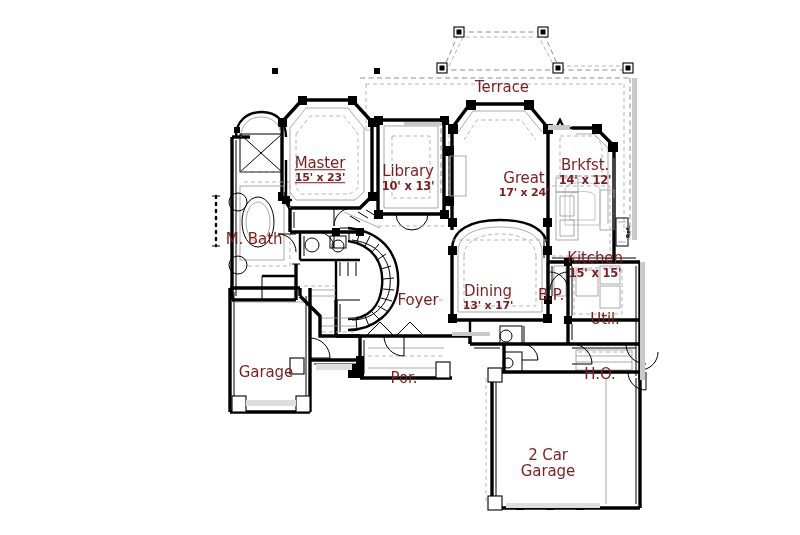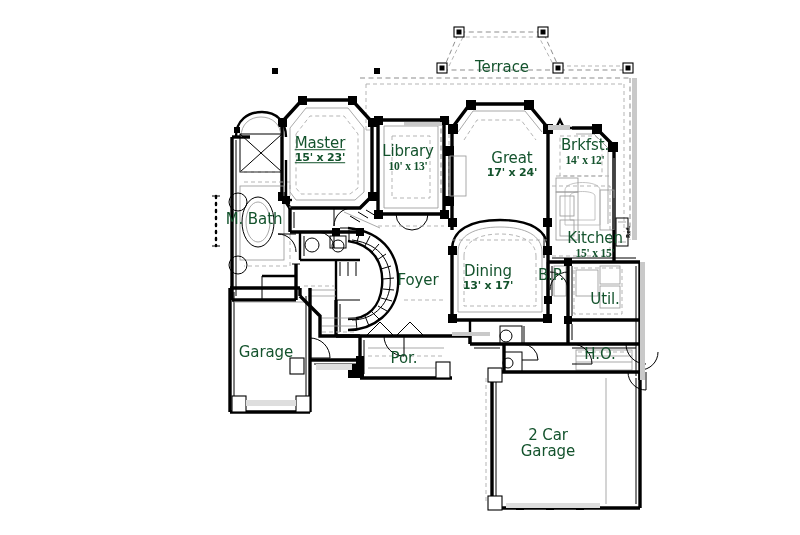--- a/index.html
+++ b/index.html
@@ -22,44 +22,45 @@
   }
   #floorplan-svg {
     position: absolute;
     left: 0;
     top: 0;
     width: 800px;
     height: 535px;
   }
   .room-label {
     position: absolute;
-    color: #14532d;
+    color: #7f1d1d;
     font-family: "DejaVu Sans", "Liberation Sans", sans-serif;
     white-space: nowrap;
     line-height: 1.06;
     text-align: center;
     transform: translate(-50%, -50%);
     pointer-events: none;
+    margin-top: 20px;
     -webkit-font-smoothing: antialiased;
   }
   .room-name {
     display: block;
     font-size: 15px;
     font-weight: 400;
     letter-spacing: -0.1px;
   }
   .room-dims {
     display: block;
     font-size: 11px;
     font-weight: 700;
     letter-spacing: -0.2px;
     margin-top: 0px;
   }
   .room-label.small .room-name { font-size: 15px; }
-  .room-label.small .room-dims { font-size: 11.5px; font-family: Liberation Serif, serif; }
+  .room-label.small .room-dims { font-size: 11.5px; }
   .vert-label {
     position: absolute;
     font-size: 5.5px;
     font-weight: 700;
     color: #000;
     transform: translate(-50%, -50%) rotate(-90deg);
     transform-origin: center center;
     white-space: nowrap;
     pointer-events: none;
   }
@@ -474,21 +475,21 @@
   <div class="room-label" style="left:320px; top:150px;text-decoration:underline;">
     <span class="room-name">Master</span>
     <span class="room-dims">15' x 23'</span>
   </div>
 
   <div class="room-label small" style="left:408px; top:158px;">
     <span class="room-name">Library</span>
     <span class="room-dims">10' x 13'</span>
   </div>
 
-  <div class="room-label" style="left:512px; top:165px;">
+  <div class="room-label" style="left:524px; top:165px;">
     <span class="room-name">Great</span>
     <span class="room-dims">17' x 24'</span>
   </div>
 
   <div class="room-label small" style="left:585px; top:152px;">
     <span class="room-name">Brkfst.</span>
     <span class="room-dims">14' x 12'</span>
   </div>
 
   <div class="room-label small" style="left:595px; top:245px;text-align:center;">

